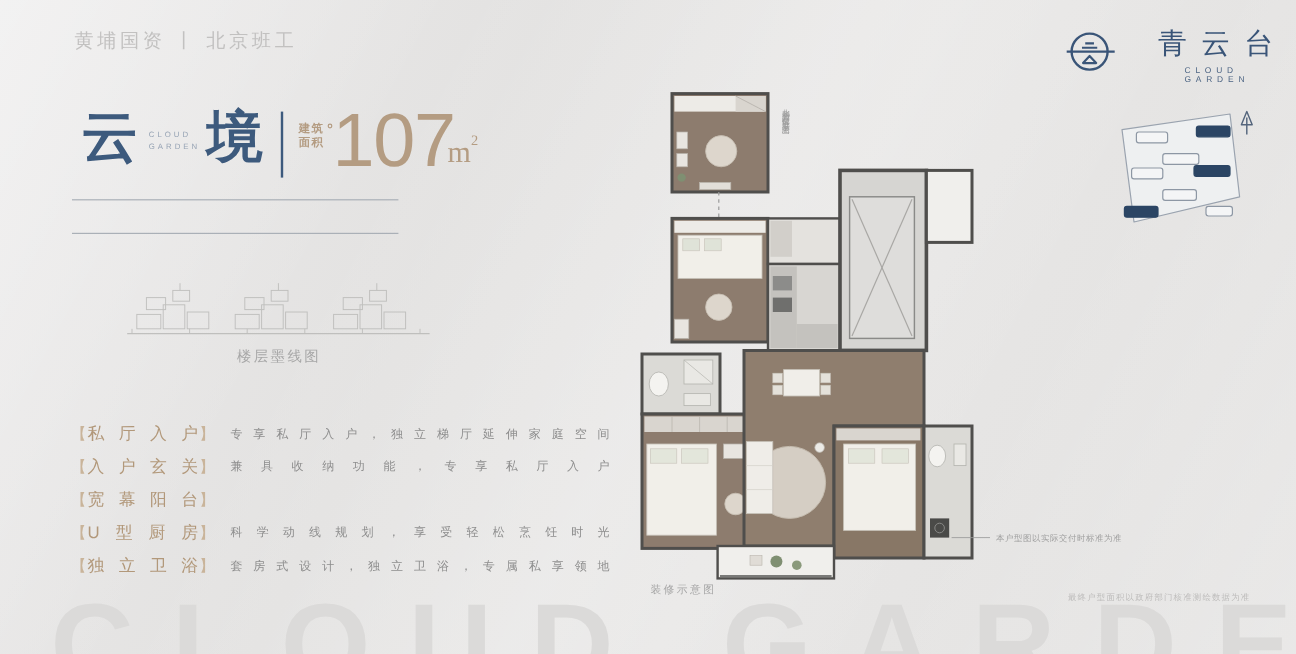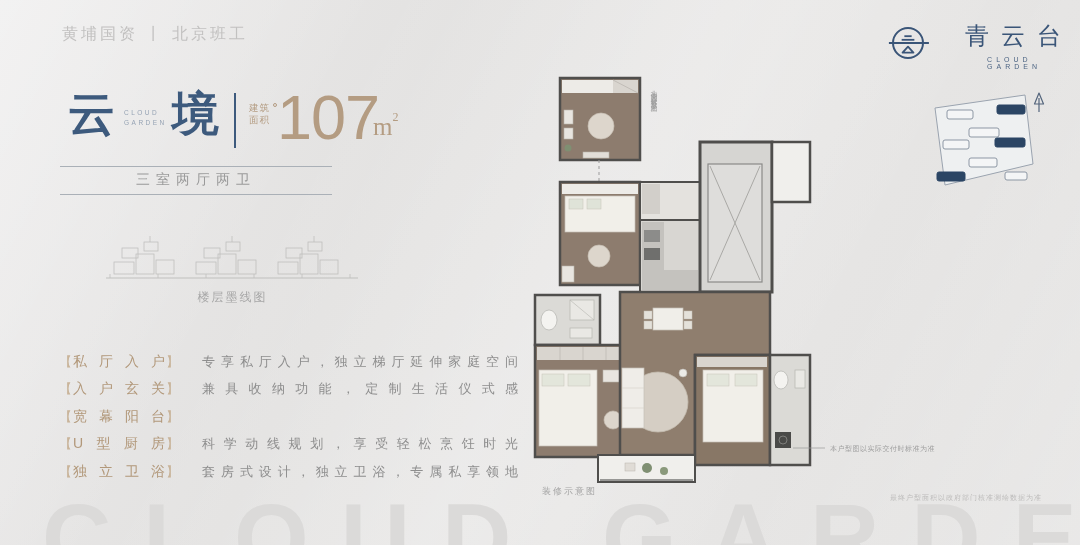--- a/index.html
+++ b/index.html
@@ -18,21 +18,21 @@
   .logo-en { font-size:7px; letter-spacing:4px; color:#3a5578; margin-top:4px; padding-left:22px; opacity:.9; }
 
   
   .zi { position:absolute; font-size:47px; color:#3d5a7d; font-weight:600; line-height:1; }
   .zi1 { left:68px; top:90px; }
   .zi2 { left:172px; top:90px; }
   .hero-en { position:absolute; left:124px; top:108px; font-size:6.5px; letter-spacing:2.5px;
              color:#96a3b4; line-height:10px; }
   .vline { position:absolute; left:234px; top:93px; width:2px; height:55px; background:#3d5a7d; }
   .area-label { position:absolute; left:249px; top:102px; font-size:9.5px; color:#b49c82;
-                line-height:12px; letter-spacing:1px; }
+                line-height:12px; letter-spacing:1px;font-weight:bold; }
   .area-mark { position:absolute; right:-7px; top:1px; width:4px; height:4px;
                border:1px solid #b49c82; border-radius:50%; }
   .area-num { position:absolute; left:277px; top:86px; font-size:63px; color:#b49c82;
               font-weight:500; line-height:1; letter-spacing:-1px; }
   .area-unit { position:absolute; left:373px; top:110px; font-size:25px; color:#b49c82; font-weight:500;font-family:Liberation Serif, serif; }
   .area-unit sup { font-size:12px; vertical-align:14px; }
 
   
   .rule { position:absolute; left:60px; width:272px; height:1px; background:#aab0b7; }
   .rule.r1 { top:166px; } .rule.r2 { top:194px; }
@@ -43,21 +43,21 @@
   .elev { position:absolute; left:100px; top:228px; opacity:.8; }
   .elev-cap { position:absolute; left:100px; top:289px; width:265px; text-align:center;
               font-size:12px; letter-spacing:2px; color:#a7a7a7; }
 
   
   .features { position:absolute; left:58px; top:348px; }
   .feat-row { height:27.5px; display:flex; align-items:center; white-space:nowrap; }
   .fbr { color:#c9b49a; font-size:13px; margin:0 1px; }
   .flabel { display:inline-block; width:92px; font-size:14px; color:#b2987a;
             text-align:justify; text-align-last:justify; }
-  .fdesc { display:inline-block; width:316px; margin-left:22px; font-size:13px; color:#8e8e8e;
+  .fdesc { display:inline-block; width:316px; margin-left:12px; font-size:10px; color:#8e8e8e;
            text-align:justify; text-align-last:justify; }
 
   
   .plan { position:absolute; left:525px; top:70px; }
   .v-note { position:absolute; left:649px; top:85px; writing-mode:vertical-rl; font-size:6.5px;
             letter-spacing:1.5px; color:#9c9c9c; }
   .deco-cap { position:absolute; left:542px; top:485px; font-size:9px; letter-spacing:2px; color:#a5a5a5; }
   .side-note { position:absolute; left:830px; top:444px; font-size:7px; color:#9f9f9f; letter-spacing:.5px; }
   .disclaimer { position:absolute; right:38px; top:493px; font-size:7px; letter-spacing:1px; color:#bdbcbb; }
 
@@ -103,21 +103,20 @@
     <div>建筑</div>
     <div>面积</div>
     <i class="area-mark"></i>
   </div>
   <div class="area-num">107</div>
   <div class="area-unit">
     <span>m</span><sup>2</sup>
   </div>
 
   <div class="rule r1"></div>
-  <div class="layout-txt">三室两厅两卫</div>
   <div class="rule r2"></div>
 
   <svg class="elev" width="265" height="58" viewBox="0 0 265 58">
     <g fill="none" stroke="#b6b6b4" stroke-width="0.8">
       <line x1="6" y1="50" x2="258" y2="50" stroke-width="1"></line>
       <line x1="10" y1="46" x2="10" y2="50"></line>
         <line x1="58" y1="46" x2="58" y2="50"></line>
       <line x1="106" y1="46" x2="106" y2="50"></line>
         <line x1="154" y1="46" x2="154" y2="50"></line>
       <line x1="202" y1="46" x2="202" y2="50"></line>
@@ -154,21 +153,21 @@
     <div class="feat-row">
       <span class="fbr">【</span>
         <span class="flabel">私厅入户</span>
         <span class="fbr">】</span>
       <span class="fdesc">专享私厅入户，独立梯厅延伸家庭空间</span>
     </div>
     <div class="feat-row">
       <span class="fbr">【</span>
         <span class="flabel">入户玄关</span>
         <span class="fbr">】</span>
-      <span class="fdesc">兼具收纳功能，定制生活仪式感</span>
+      <span class="fdesc">兼具收纳功能，专享私厅入户</span>
     </div>
     <div class="feat-row">
       <span class="fbr">【</span>
         <span class="flabel">宽幕阳台</span>
         <span class="fbr">】</span>
     </div>
     <div class="feat-row">
       <span class="fbr">【</span>
         <span class="flabel">U型厨房</span>
         <span class="fbr">】</span>

